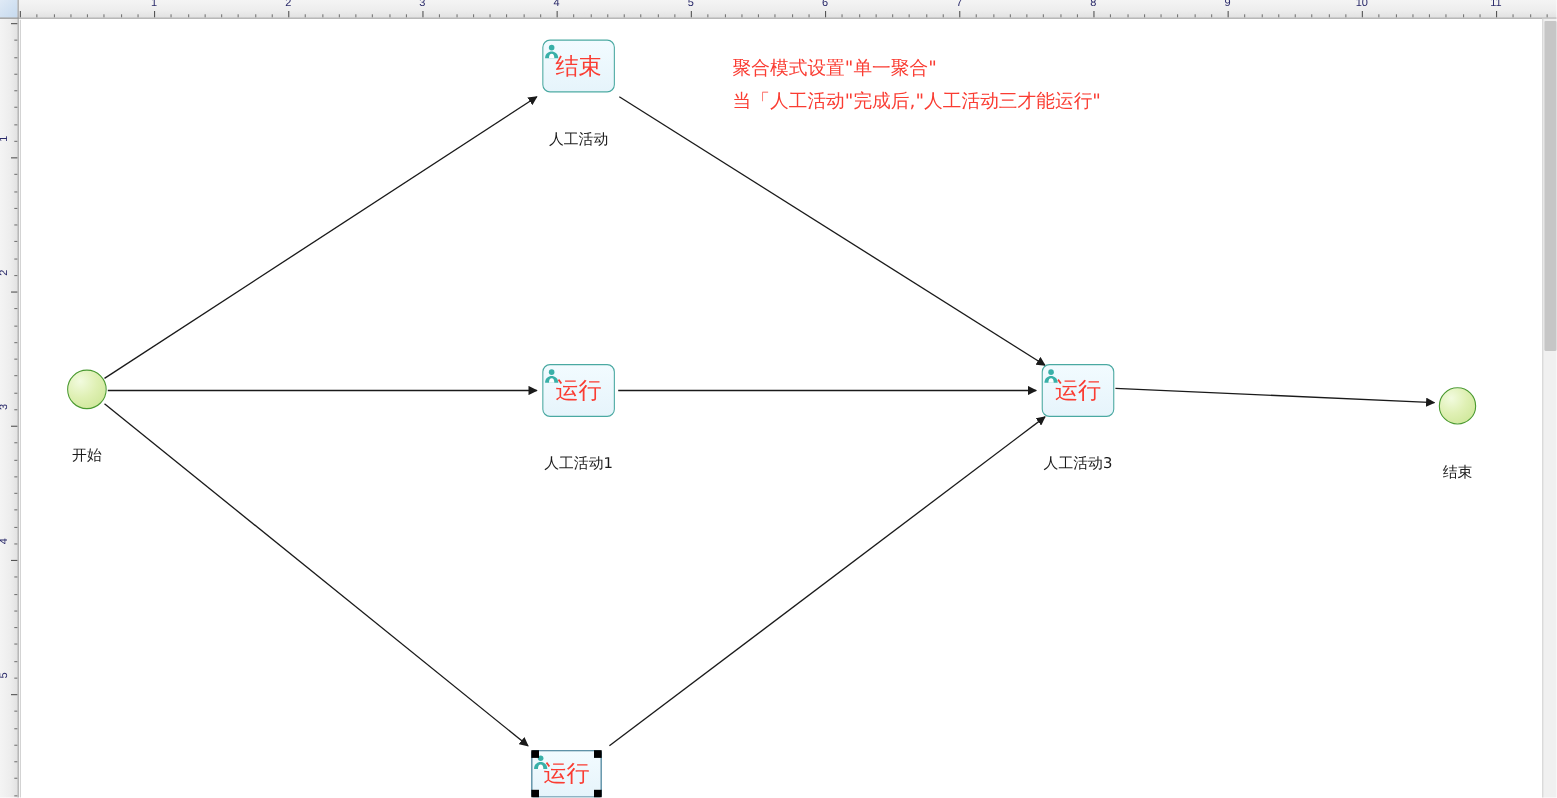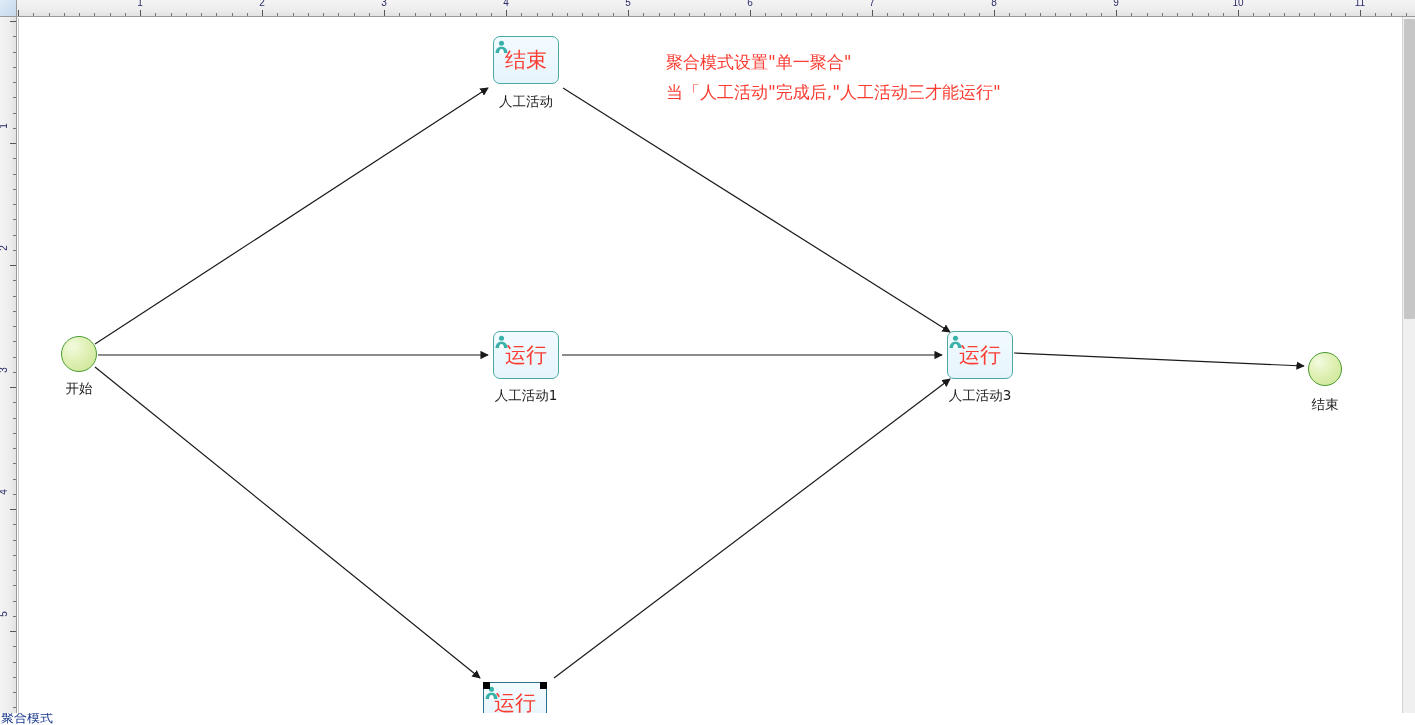--- a/index.html
+++ b/index.html
@@ -154,20 +154,21 @@
     box-sizing: border-box;
   }
 
   .node-label {
     position: absolute;
     font-size: 13.5px;
     color: #1a1a1a;
     font-family: "DejaVu Sans", "Liberation Sans", sans-serif;
     white-space: nowrap;
     transform: translateX(-50%);
+    margin-top: 25px;
   }
 
   
   .annotation {
     position: absolute;
     color: #fa3c32;
     font-size: 17px;
     font-family: "DejaVu Sans", "Liberation Sans", sans-serif;
     line-height: 1.78;
     white-space: nowrap;
@@ -420,17 +421,14 @@
 
   <div class="annotation" style="left:666px; top:47px;">
     <div>聚合模式设置"单一聚合"</div>
     <div>当「人工活动"完成后,"人工活动三才能运行"</div>
   </div>
 
   <div class="scrollbar-v">
     <div class="thumb"></div>
   </div>
 
-  <div class="bottom-strip">
-    <span class="clip-text">聚合模式</span>
-  </div>
 
 </div>
 
 </body></html>

